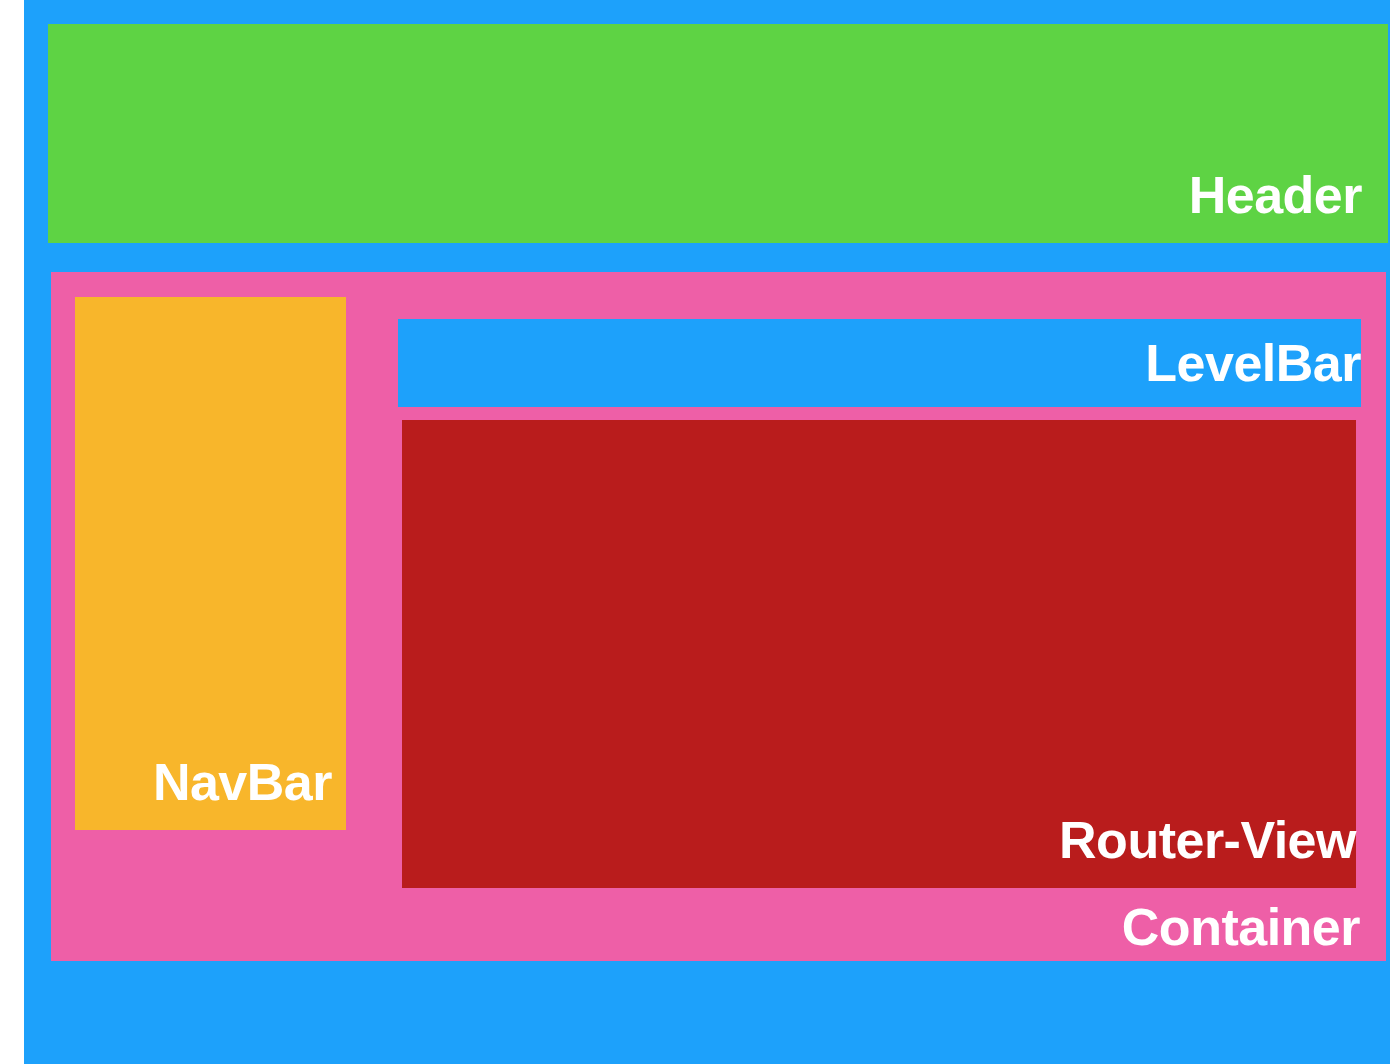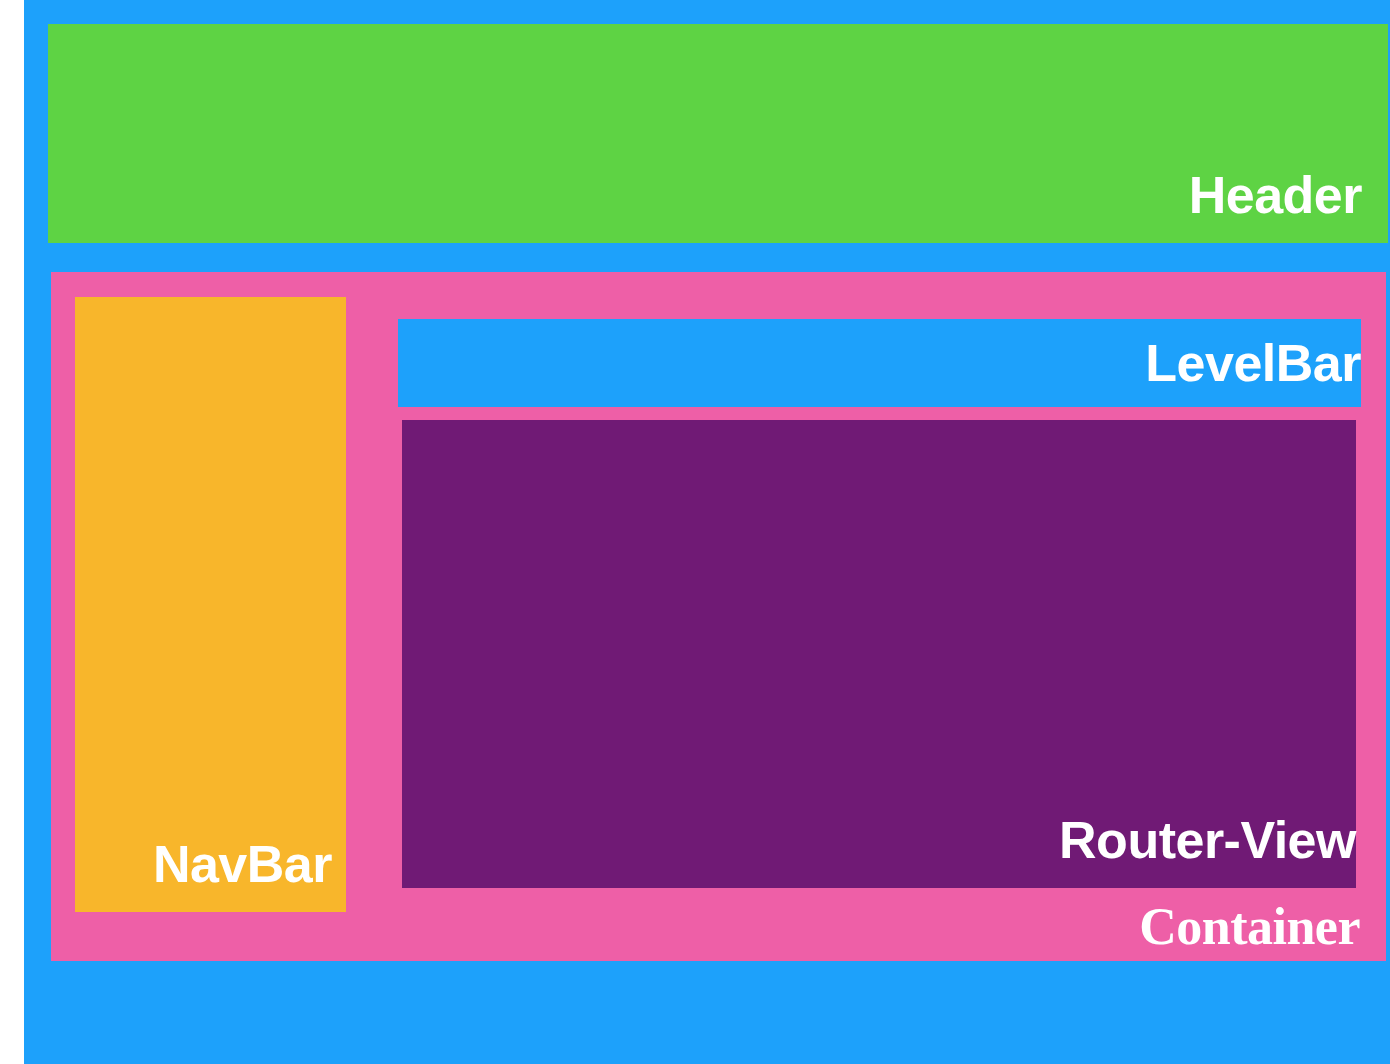--- a/index.html
+++ b/index.html
@@ -53,30 +53,29 @@
   #container-region {
     position: absolute;
     left: 27px;
     top: 272px;
     width: 1335px;
     height: 689px;
     background: #EE5FA7;
   }
   #container-region > .region-label {
     bottom: 8px;
-    font-family: Liberation Serif, serif;
   }
 
   
   #navbar-region {
     position: absolute;
     left: 24px;   
     top: 25px;    
     width: 271px;
-    height: 615px;
+    height: 533px;
     background: #F8B62B;
   }
   #navbar-region .region-label {
     right: 14px;
     bottom: 22px;
   }
 
   
   #levelbar-region {
     position: absolute;
@@ -92,21 +91,21 @@
     transform: translateY(50%);
   }
 
   
   #routerview-region {
     position: absolute;
     left: 351px;  
     top: 148px;   
     width: 954px;
     height: 468px;
-    background: #701a75;
+    background: #b91c1c;
   }
   #routerview-region .region-label {
     right: 0px;
     bottom: 22px;
   }
 </style>
 </head>
 <body>
 
 <div id="index-region">

